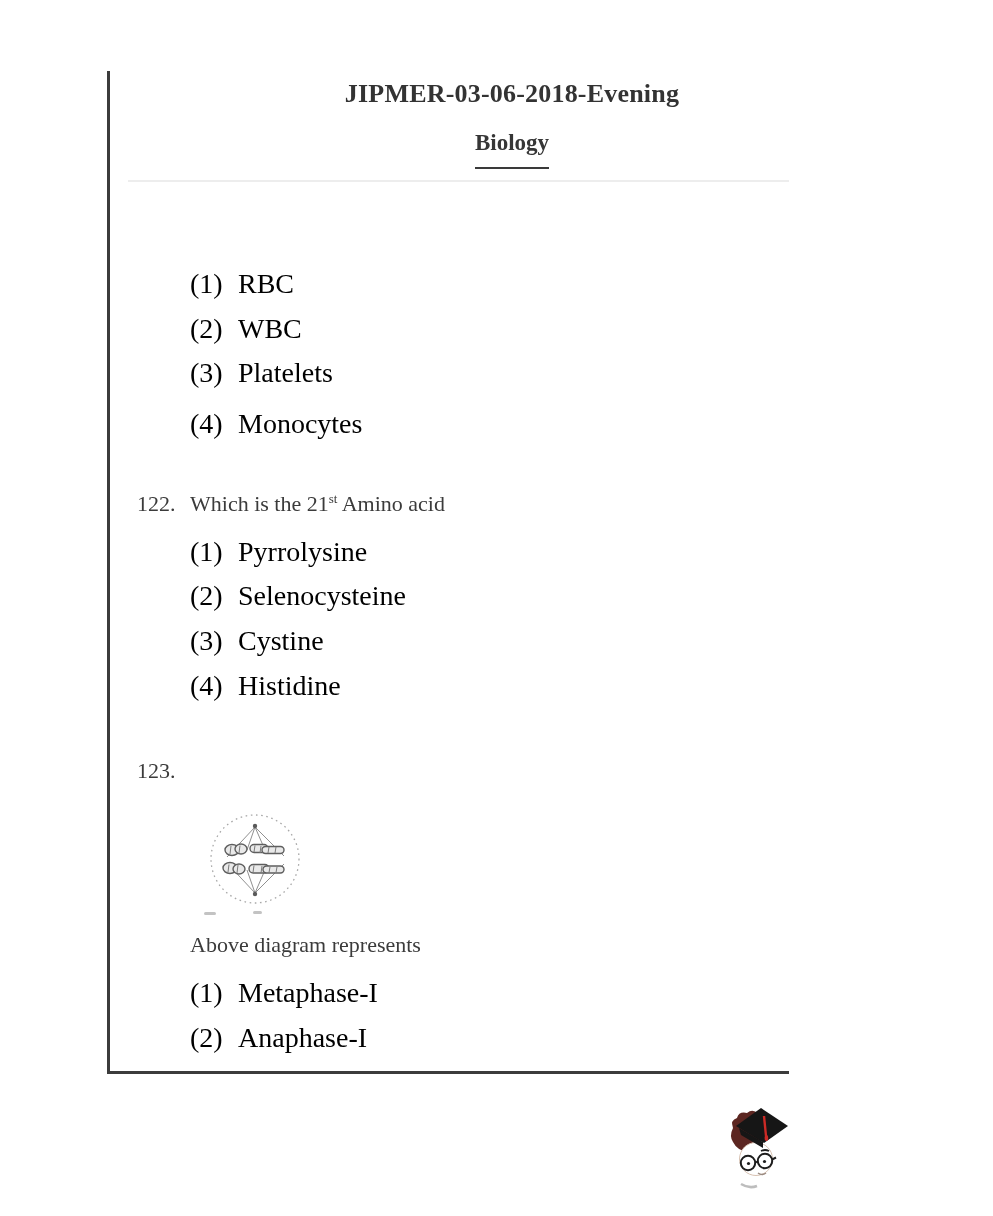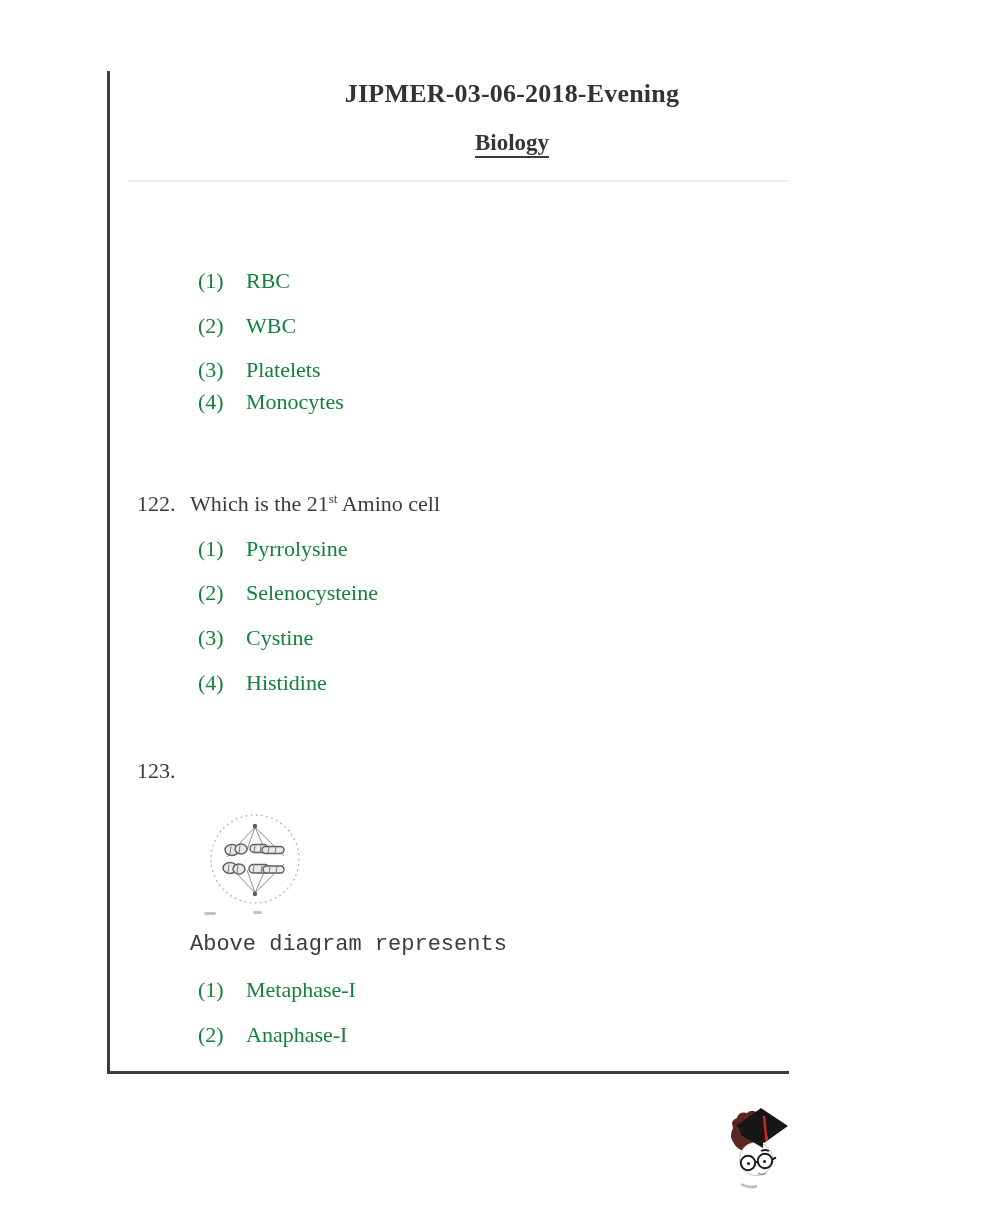--- a/index.html
+++ b/index.html
@@ -38,55 +38,53 @@
     left: 107px;
     top: 130px;
     width: 810px;
     text-align: center;
     font-size: 23px;
     font-weight: bold;
     color: #363636;
   }
   .subject-title span {
     border-bottom: 2px solid #3a3a3a;
-    padding-bottom: 1px;
+    padding-bottom: 12px;
   }
   .divider {
     position: absolute;
     left: 128px;
     top: 180px;
     width: 733px;
     height: 2px;
     background: #ededed;
   }
   .qrow {
     position: absolute;
     left: 137px;
     font-size: 22px;
     white-space: nowrap;
     color: #3b3b3b;
   }
   .qnum { display: inline-block; width: 53px; }
   .orow {
     position: absolute;
     left: 190px;
-    font-size: 22px;
-    white-space: nowrap;
-    color: #15803d;
-    margin-left: 8px;
+    font-size: 28px;
+    white-space: nowrap;
+    color: #000000;
   }
   .onum { display: inline-block; width: 48px; }
   .qrow sup { font-size: 13px; vertical-align: super; line-height: 0; }
   .caption-row {
     position: absolute;
     left: 190px;
     font-size: 22px;
     white-space: nowrap;
     color: #3b3b3b;
-    font-family: Liberation Mono, monospace;
   }
   .figure {
     position: absolute;
     left: 207px;
     top: 812px;
     width: 96px;
     height: 96px;
   }
   .artifact {
     position: absolute;
@@ -153,26 +151,26 @@
 
   <div class="orow" style="top:268px">
     <span class="onum">(1)</span><span>RBC</span>
   </div>
   <div class="orow" style="top:313px">
     <span class="onum">(2)</span><span>WBC</span>
   </div>
   <div class="orow" style="top:357px">
     <span class="onum">(3)</span><span>Platelets</span>
   </div>
-  <div class="orow" style="top:389px">
+  <div class="orow" style="top:408px">
     <span class="onum">(4)</span><span>Monocytes</span>
   </div>
 
   <div class="qrow" style="top:491px">
-    <span class="qnum">122.</span><span><span>Which is the 21</span><sup>st</sup><span> Amino cell</span></span>
+    <span class="qnum">122.</span><span><span>Which is the 21</span><sup>st</sup><span> Amino acid</span></span>
   </div>
   <div class="orow" style="top:536px">
     <span class="onum">(1)</span><span>Pyrrolysine</span>
   </div>
   <div class="orow" style="top:580px">
     <span class="onum">(2)</span><span>Selenocysteine</span>
   </div>
   <div class="orow" style="top:625px">
     <span class="onum">(3)</span><span>Cystine</span>
   </div>

